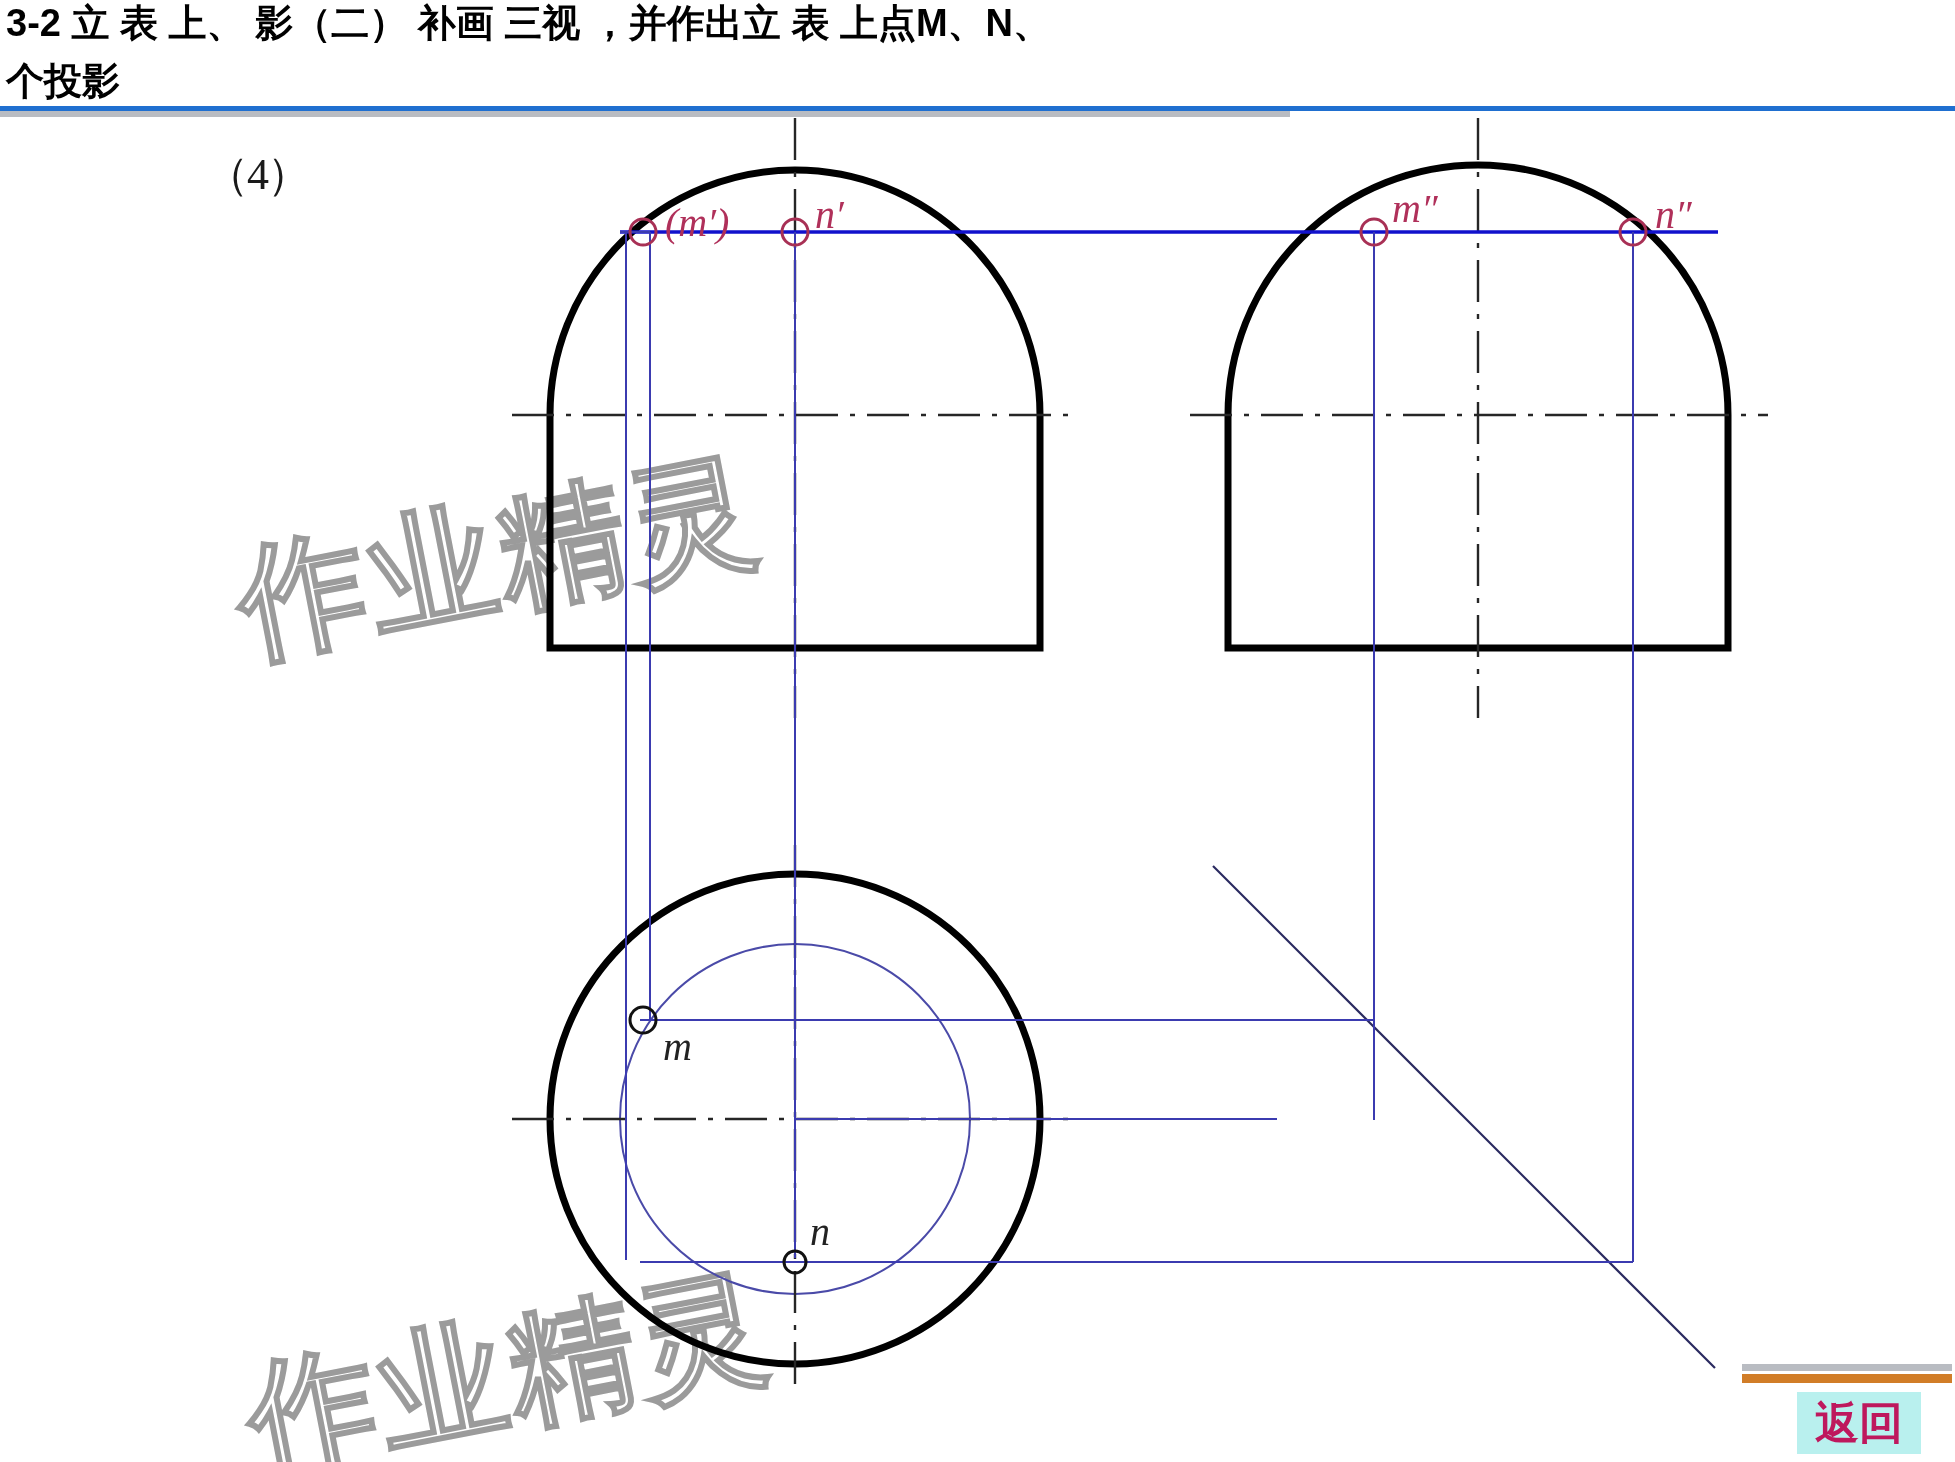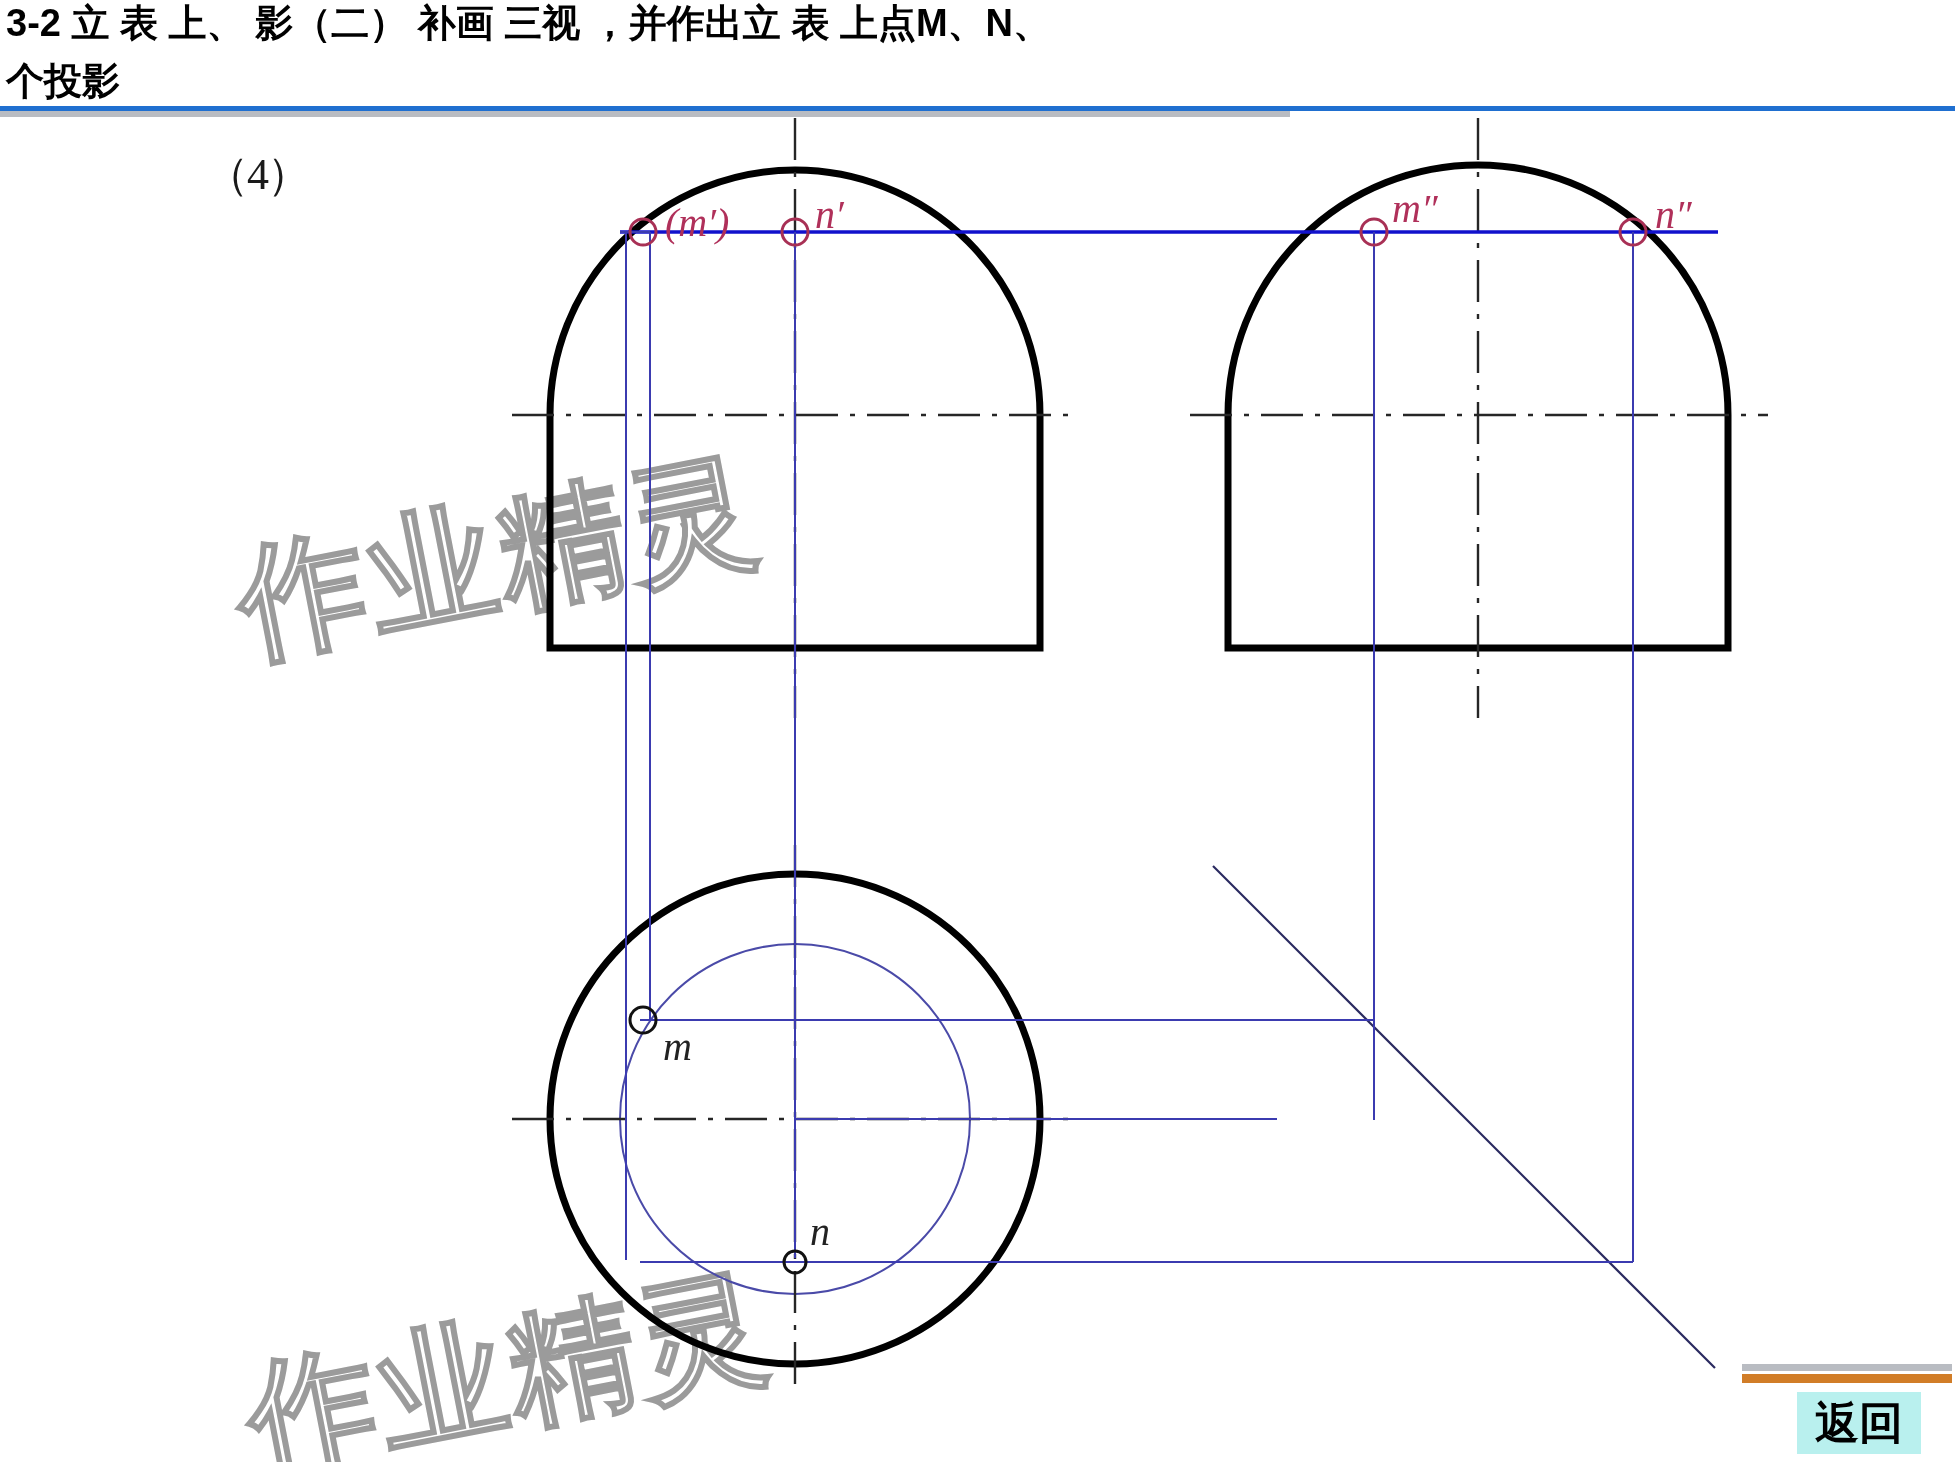--- a/index.html
+++ b/index.html
@@ -127,21 +127,21 @@
     height: 9px;
     background: #d17d28;
   }
   #return-button {
     position: absolute;
     left: 55px;
     top: 28px;
     width: 124px;
     height: 62px;
     background: #b9f0ee;
-    color: #000000;
+    color: #be185d;
     font-size: 44px;
     font-weight: bold;
     display: flex;
     align-items: center;
     justify-content: center;
     font-family: "Liberation Sans", sans-serif;
     cursor: pointer;
   }
 </style>
 </head>

